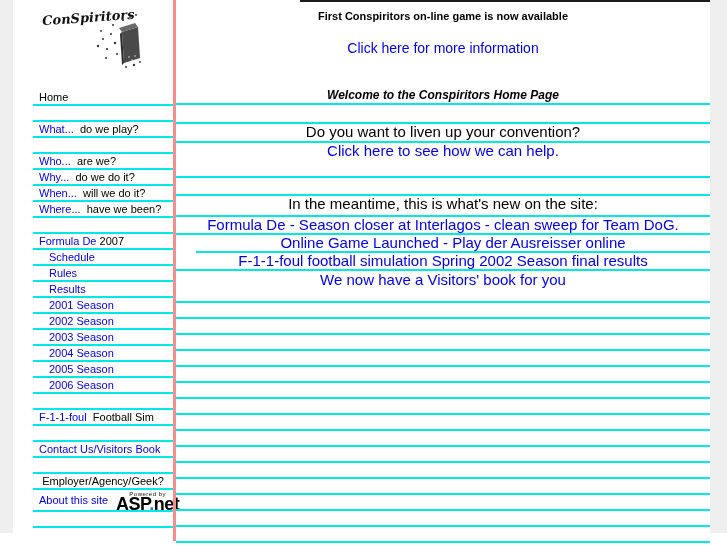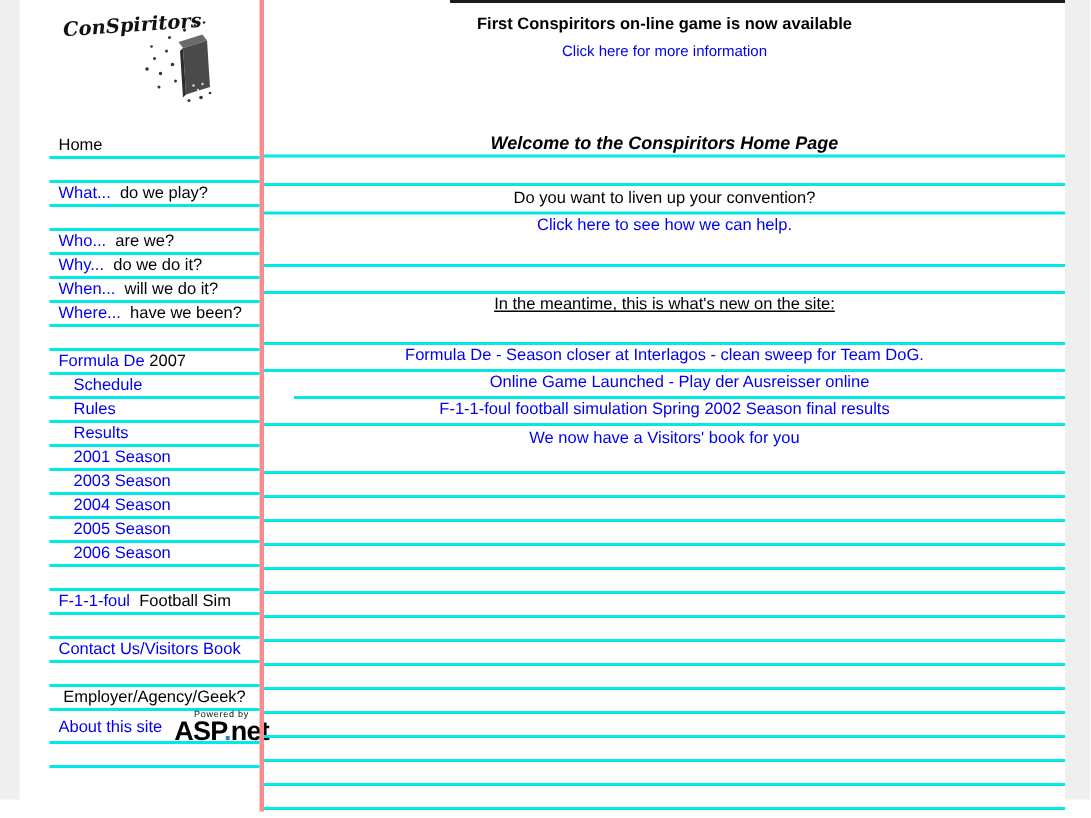--- a/index.html
+++ b/index.html
@@ -29,24 +29,24 @@
   .s-center{text-align:center;padding-left:0;}
   
   .asp-badge{display:inline-block;vertical-align:middle;margin-left:8px;line-height:normal;}
   .asp-powered{display:block;font-size:6px;letter-spacing:0.5px;color:#111;text-align:center;line-height:6px;}
   .asp-word{font-size:18px;font-weight:bold;letter-spacing:-0.5px;color:#000;line-height:14px;}
   .asp-dot{color:#2f7fd0;}
 
   
   #announce{position:absolute;left:176px;top:10px;width:534px;text-align:center;}
   #announce-line1{font-size:11px;font-weight:bold;color:#000;}
-  #announce-link{font-size:10px;color:#0000ee;margin-top:7px;cursor:pointer;}
+  #announce-link{font-size:14px;color:#0000ee;margin-top:18px;cursor:pointer;}
   #main-rows{position:absolute;left:176px;top:88px;width:534px;}
   .m-row{box-sizing:border-box;border-bottom:2px solid #00e8e8;text-align:center;
-    font-size:11px;color:#000;overflow:visible;white-space:nowrap;}
+    font-size:15px;color:#000;overflow:visible;white-space:nowrap;}
   .m-row.heading{font-weight:bold;font-size:12px;}
   .m-row.link{color:#0000ee;cursor:pointer;}
 </style>
 </head>
 <body>
 
 <div id="page">
   <div id="gray-left" class="gray-strip"></div>
   <div id="gray-right" class="gray-strip"></div>
   <div id="top-black-line"></div>
@@ -90,20 +90,21 @@
       <div class="s-row s-base"><span class="lnk">Who...</span><span class="rest">&nbsp; are we?</span></div>
       <div class="s-row s-base"><span class="lnk">Why...</span><span class="rest">&nbsp; do we do it?</span></div>
       <div class="s-row s-base"><span class="lnk">When...</span><span class="rest">&nbsp; will we do it?</span></div>
       <div class="s-row s-base"><span class="lnk">Where...</span><span class="rest">&nbsp; have we been?</span></div>
       <div class="s-row"></div>
       <div class="s-row s-base"><span class="lnk">Formula De</span><span class="rest"> 2007</span></div>
       <div class="s-row s-ind"><span class="lnk">Schedule</span></div>
       <div class="s-row s-ind"><span class="lnk">Rules</span></div>
       <div class="s-row s-ind"><span class="lnk">Results</span></div>
       <div class="s-row s-ind"><span class="lnk">2001 Season</span></div>
+      <div class="s-row s-ind"><span class="lnk">2002 Season</span></div>
       <div class="s-row s-ind"><span class="lnk">2003 Season</span></div>
       <div class="s-row s-ind"><span class="lnk">2004 Season</span></div>
       <div class="s-row s-ind"><span class="lnk">2005 Season</span></div>
       <div class="s-row s-ind"><span class="lnk">2006 Season</span></div>
       <div class="s-row"></div>
       <div class="s-row s-base"><span class="lnk">F-1-1-foul</span><span class="rest">&nbsp; Football Sim</span></div>
       <div class="s-row"></div>
       <div class="s-row s-base"><span class="lnk">Contact Us/Visitors Book</span></div>
       <div class="s-row"></div>
       <div class="s-row s-center"><span class="rest">Employer/Agency/Geek?</span></div>
@@ -115,21 +116,21 @@
     <div id="announce-line1">First Conspiritors on-line game is now available</div>
     <div id="announce-link">Click here for more information</div>
   </div>
 
   <div id="main-rows">
       <div class="m-row heading" style="height: 17px; line-height: 14px; font-style: italic;">Welcome to the Conspiritors Home Page</div>
       <div class="m-row" style="height: 19px; line-height: 16px;"></div>
       <div class="m-row" style="height: 19px; line-height: 16px;">Do you want to liven up your convention?</div>
       <div class="m-row link" style="height: 35px; line-height: 15px;">Click here to see how we can help.</div>
       <div class="m-row" style="height: 18px; line-height: 15px;"></div>
-      <div class="m-row" style="height: 34px; line-height: 15px; text-decoration: underline;">In the meantime, this is what's new on the site:</div>
+      <div class="m-row" style="height: 21px; line-height: 15px;">In the meantime, this is what's new on the site:</div>
       <div class="m-row link" style="height: 18px; line-height: 15px;">Formula De - Season closer at Interlagos - clean sweep for Team DoG.</div>
       <div class="m-row link" style="height: 18px; line-height: 15px; margin-left: 20px;">Online Game Launched - Play der Ausreisser online</div>
       <div class="m-row link" style="height: 18px; line-height: 15px;">F-1-1-foul football simulation Spring 2002 Season final results</div>
       <div class="m-row link" style="height: 32px; line-height: 17px;">We now have a Visitors' book for you</div>
       <div class="m-row" style="height: 16px; line-height: 13px;"></div>
       <div class="m-row" style="height: 16px; line-height: 13px;"></div>
       <div class="m-row" style="height: 16px; line-height: 13px;"></div>
       <div class="m-row" style="height: 16px; line-height: 13px;"></div>
       <div class="m-row" style="height: 16px; line-height: 13px;"></div>
       <div class="m-row" style="height: 16px; line-height: 13px;"></div>

